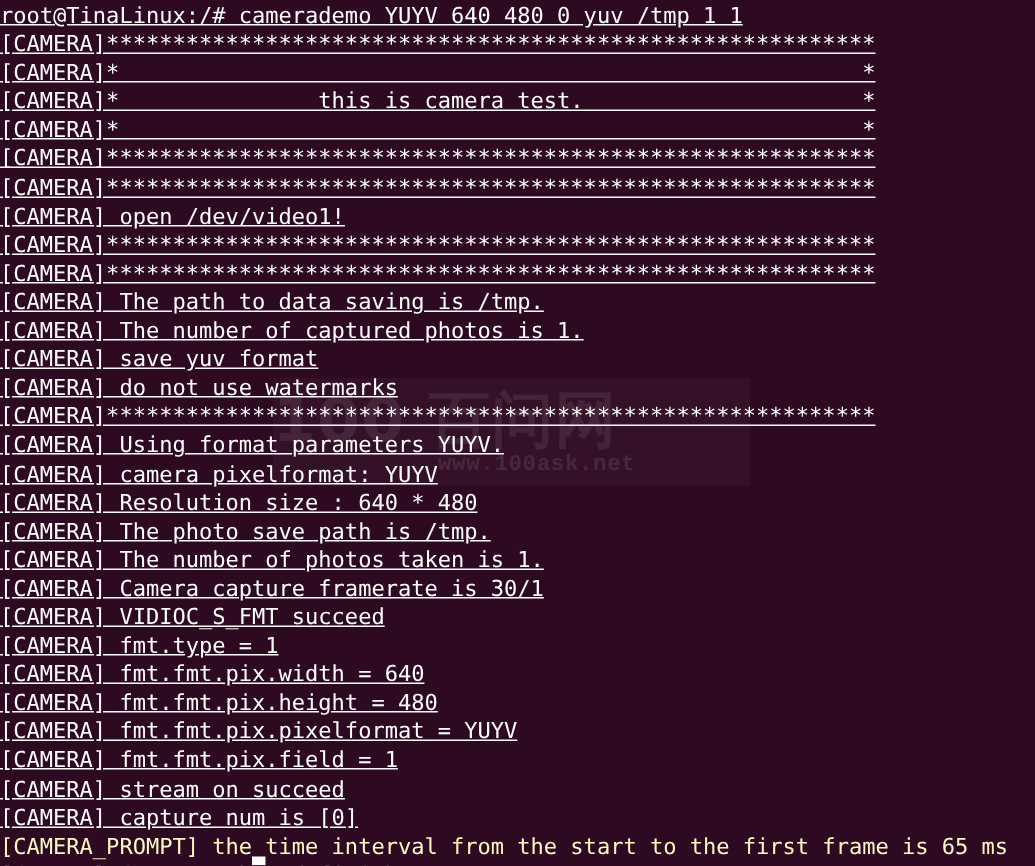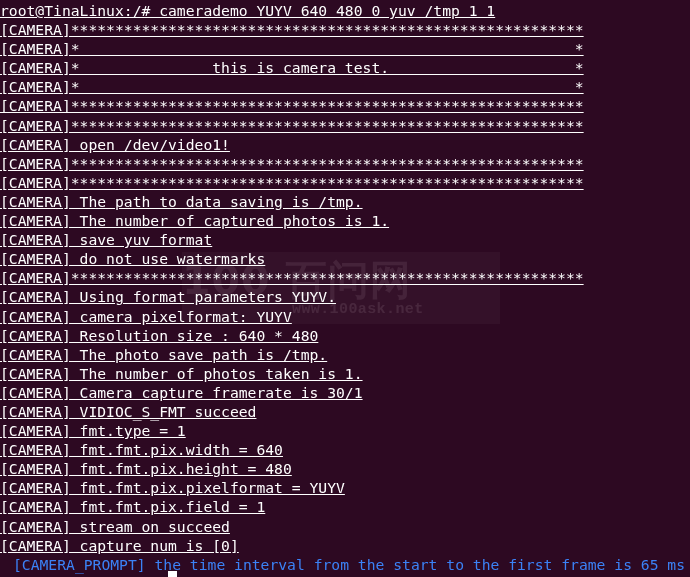--- a/index.html
+++ b/index.html
@@ -28,21 +28,21 @@
     width: 690px;
     white-space: pre;
     z-index: 3;
   }
   .line {
     height: 19.1px;
     white-space: pre;
     overflow: hidden;
   }
   .c-white  { color: #ffffff; text-decoration: underline; }
-  .c-green  { color: #3b82f6; margin-left: 13px; }
+  .c-green  { color: #fef9c3; }
 
   
   #watermark {
     position: absolute;
     left: 182px;
     top: 252px;
     width: 318px;
     height: 72px;
     z-index: 2;
     pointer-events: none;

